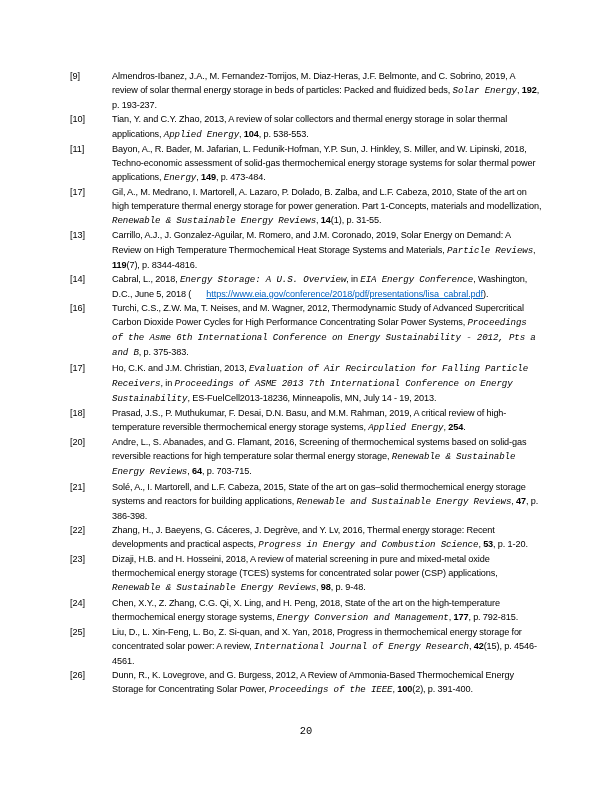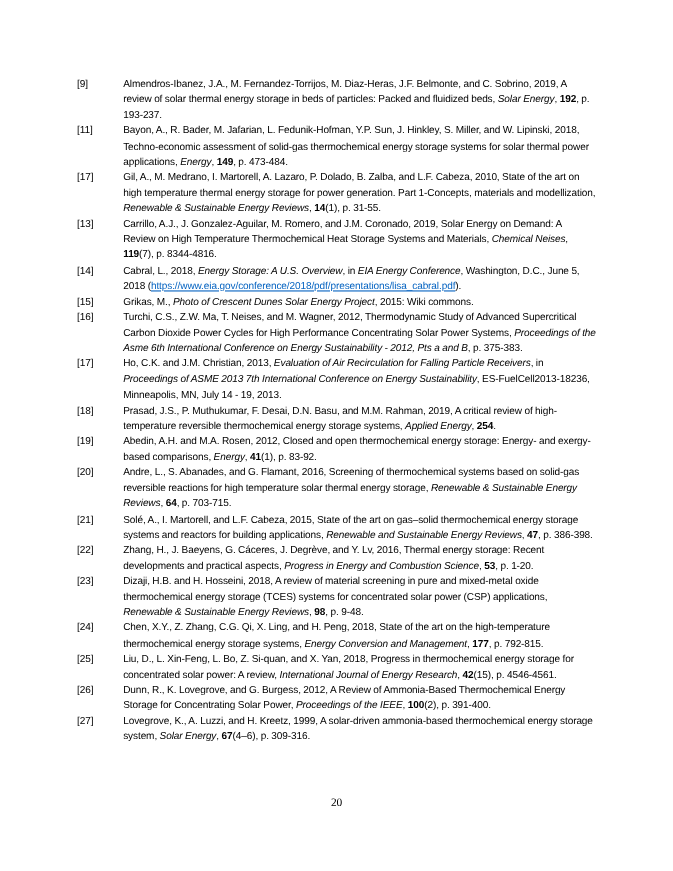--- a/index.html
+++ b/index.html
@@ -34,81 +34,78 @@
     width: 42px;
     flex: 0 0 42px;
     text-align: left;
     white-space: nowrap;
   }
   .ref-body {
     flex: 1 1 auto;
     text-align: left;
     word-spacing: -0.015em;
   }
-  .it { font-style: italic; }
+  .it { font-style: italic; font-family: Liberation Mono, monospace; }
   .bd { font-weight: bold; text-align: center; }
   a.link {
     color: #0563C1;
     word-break: break-all;
+    margin-left: 15px;
   }
   .page-number {
     position: absolute;
     left: 0;
     right: 0;
     top: 725px;
     text-align: center;
-    font-family: Liberation Serif, serif;
+    font-family: Liberation Mono, monospace;
     font-size: 10.4px;
     color: #000000;
   }
 </style>
 </head>
 <body>
 
 <div class="page">
   <div class="refs">
       <div class="ref">
         <div class="ref-num">[9]</div>
         <div class="ref-body"><span>Almendros-Ibanez, J.A., M. Fernandez-Torrijos, M. Diaz-Heras, J.F. Belmonte, and C. Sobrino, 2019, A review of solar thermal energy storage in beds of particles: Packed and fluidized beds, </span><span class="it">Solar Energy</span><span>, </span><span class="bd">192</span><span>, p. 193-237.</span></div>
       </div>
       <div class="ref">
+        <div class="ref-num">[10]</div>
+        <div class="ref-body"><span>Tian, Y. and C.Y. Zhao, 2013, A review of solar collectors and thermal energy storage in solar thermal applications, </span><span class="it">Applied Energy</span><span>, </span><span class="bd">104</span><span>, p. 538-553.</span></div>
+      </div>
+      <div class="ref">
         <div class="ref-num">[11]</div>
         <div class="ref-body"><span>Bayon, A., R. Bader, M. Jafarian, L. Fedunik-Hofman, Y.P. Sun, J. Hinkley, S. Miller, and W. Lipinski, 2018, Techno-economic assessment of solid-gas thermochemical energy storage systems for solar thermal power applications, </span><span class="it">Energy</span><span>, </span><span class="bd">149</span><span>, p. 473-484.</span></div>
       </div>
       <div class="ref">
         <div class="ref-num">[17]</div>
         <div class="ref-body"><span>Gil, A., M. Medrano, I. Martorell, A. Lazaro, P. Dolado, B. Zalba, and L.F. Cabeza, 2010, State of the art on high temperature thermal energy storage for power generation. Part 1-Concepts, materials and modellization, </span><span class="it">Renewable &amp; Sustainable Energy Reviews</span><span>, </span><span class="bd">14</span><span>(1), p. 31-55.</span></div>
       </div>
       <div class="ref">
         <div class="ref-num">[13]</div>
-        <div class="ref-body"><span>Carrillo, A.J., J. Gonzalez-Aguilar, M. Romero, and J.M. Coronado, 2019, Solar Energy on Demand: A Review on High Temperature Thermochemical Heat Storage Systems and Materials, </span><span class="it">Chemical Neises</span><span>, </span><span class="bd">119</span><span>(7), p. 8344-4816.</span></div>
+        <div class="ref-body"><span>Carrillo, A.J., J. Gonzalez-Aguilar, M. Romero, and J.M. Coronado, 2019, Solar Energy on Demand: A Review on High Temperature Thermochemical Heat Storage Systems and Materials, </span><span class="it">Particle Reviews</span><span>, </span><span class="bd">119</span><span>(7), p. 8344-4816.</span></div>
       </div>
       <div class="ref">
         <div class="ref-num">[14]</div>
         <div class="ref-body"><span>Cabral, L., 2018, </span><span class="it">Energy Storage: A U.S. Overview</span><span>, in </span><span class="it">EIA Energy Conference</span><span>, Washington, D.C., June 5, 2018 (</span><a class="link" href="#">https://www.eia.gov/conference/2018/pdf/presentations/lisa_cabral.pdf</a><span>).</span></div>
-      </div>
-      <div class="ref">
-        <div class="ref-num">[15]</div>
-        <div class="ref-body"><span>Grikas, M., </span><span class="it">Photo of Crescent Dunes Solar Energy Project</span><span>, 2015: Wiki commons.</span></div>
       </div>
       <div class="ref">
         <div class="ref-num">[16]</div>
         <div class="ref-body"><span>Turchi, C.S., Z.W. Ma, T. Neises, and M. Wagner, 2012, Thermodynamic Study of Advanced Supercritical Carbon Dioxide Power Cycles for High Performance Concentrating Solar Power Systems, </span><span class="it">Proceedings of the Asme 6th International Conference on Energy Sustainability - 2012, Pts a and B</span><span>, p. 375-383.</span></div>
       </div>
       <div class="ref">
         <div class="ref-num">[17]</div>
         <div class="ref-body"><span>Ho, C.K. and J.M. Christian, 2013, </span><span class="it">Evaluation of Air Recirculation for Falling Particle Receivers</span><span>, in </span><span class="it">Proceedings of ASME 2013 7th International Conference on Energy Sustainability</span><span>, ES-FuelCell2013-18236, Minneapolis, MN, July 14 - 19, 2013.</span></div>
       </div>
       <div class="ref">
         <div class="ref-num">[18]</div>
         <div class="ref-body"><span>Prasad, J.S., P. Muthukumar, F. Desai, D.N. Basu, and M.M. Rahman, 2019, A critical review of high-temperature reversible thermochemical energy storage systems, </span><span class="it">Applied Energy</span><span>, </span><span class="bd">254</span><span>.</span></div>
-      </div>
-      <div class="ref">
-        <div class="ref-num">[19]</div>
-        <div class="ref-body"><span>Abedin, A.H. and M.A. Rosen, 2012, Closed and open thermochemical energy storage: Energy- and exergy-based comparisons, </span><span class="it">Energy</span><span>, </span><span class="bd">41</span><span>(1), p. 83-92.</span></div>
       </div>
       <div class="ref">
         <div class="ref-num">[20]</div>
         <div class="ref-body"><span>Andre, L., S. Abanades, and G. Flamant, 2016, Screening of thermochemical systems based on solid-gas reversible reactions for high temperature solar thermal energy storage, </span><span class="it">Renewable &amp; Sustainable Energy Reviews</span><span>, </span><span class="bd">64</span><span>, p. 703-715.</span></div>
       </div>
       <div class="ref">
         <div class="ref-num">[21]</div>
         <div class="ref-body"><span>Solé, A., I. Martorell, and L.F. Cabeza, 2015, State of the art on gas–solid thermochemical energy storage systems and reactors for building applications, </span><span class="it">Renewable and Sustainable Energy Reviews</span><span>, </span><span class="bd">47</span><span>, p. 386-398.</span></div>
       </div>
       <div class="ref">
@@ -124,19 +121,15 @@
         <div class="ref-body"><span>Chen, X.Y., Z. Zhang, C.G. Qi, X. Ling, and H. Peng, 2018, State of the art on the high-temperature thermochemical energy storage systems, </span><span class="it">Energy Conversion and Management</span><span>, </span><span class="bd">177</span><span>, p. 792-815.</span></div>
       </div>
       <div class="ref">
         <div class="ref-num">[25]</div>
         <div class="ref-body"><span>Liu, D., L. Xin-Feng, L. Bo, Z. Si-quan, and X. Yan, 2018, Progress in thermochemical energy storage for concentrated solar power: A review, </span><span class="it">International Journal of Energy Research</span><span>, </span><span class="bd">42</span><span>(15), p. 4546-4561.</span></div>
       </div>
       <div class="ref">
         <div class="ref-num">[26]</div>
         <div class="ref-body"><span>Dunn, R., K. Lovegrove, and G. Burgess, 2012, A Review of Ammonia-Based Thermochemical Energy Storage for Concentrating Solar Power, </span><span class="it">Proceedings of the IEEE</span><span>, </span><span class="bd">100</span><span>(2), p. 391-400.</span></div>
       </div>
-      <div class="ref">
-        <div class="ref-num">[27]</div>
-        <div class="ref-body"><span>Lovegrove, K., A. Luzzi, and H. Kreetz, 1999, A solar-driven ammonia-based thermochemical energy storage system, </span><span class="it">Solar Energy</span><span>, </span><span class="bd">67</span><span>(4–6), p. 309-316.</span></div>
-      </div>
     </div>
   <div class="page-number">20</div>
 </div>
 
 </body></html>

